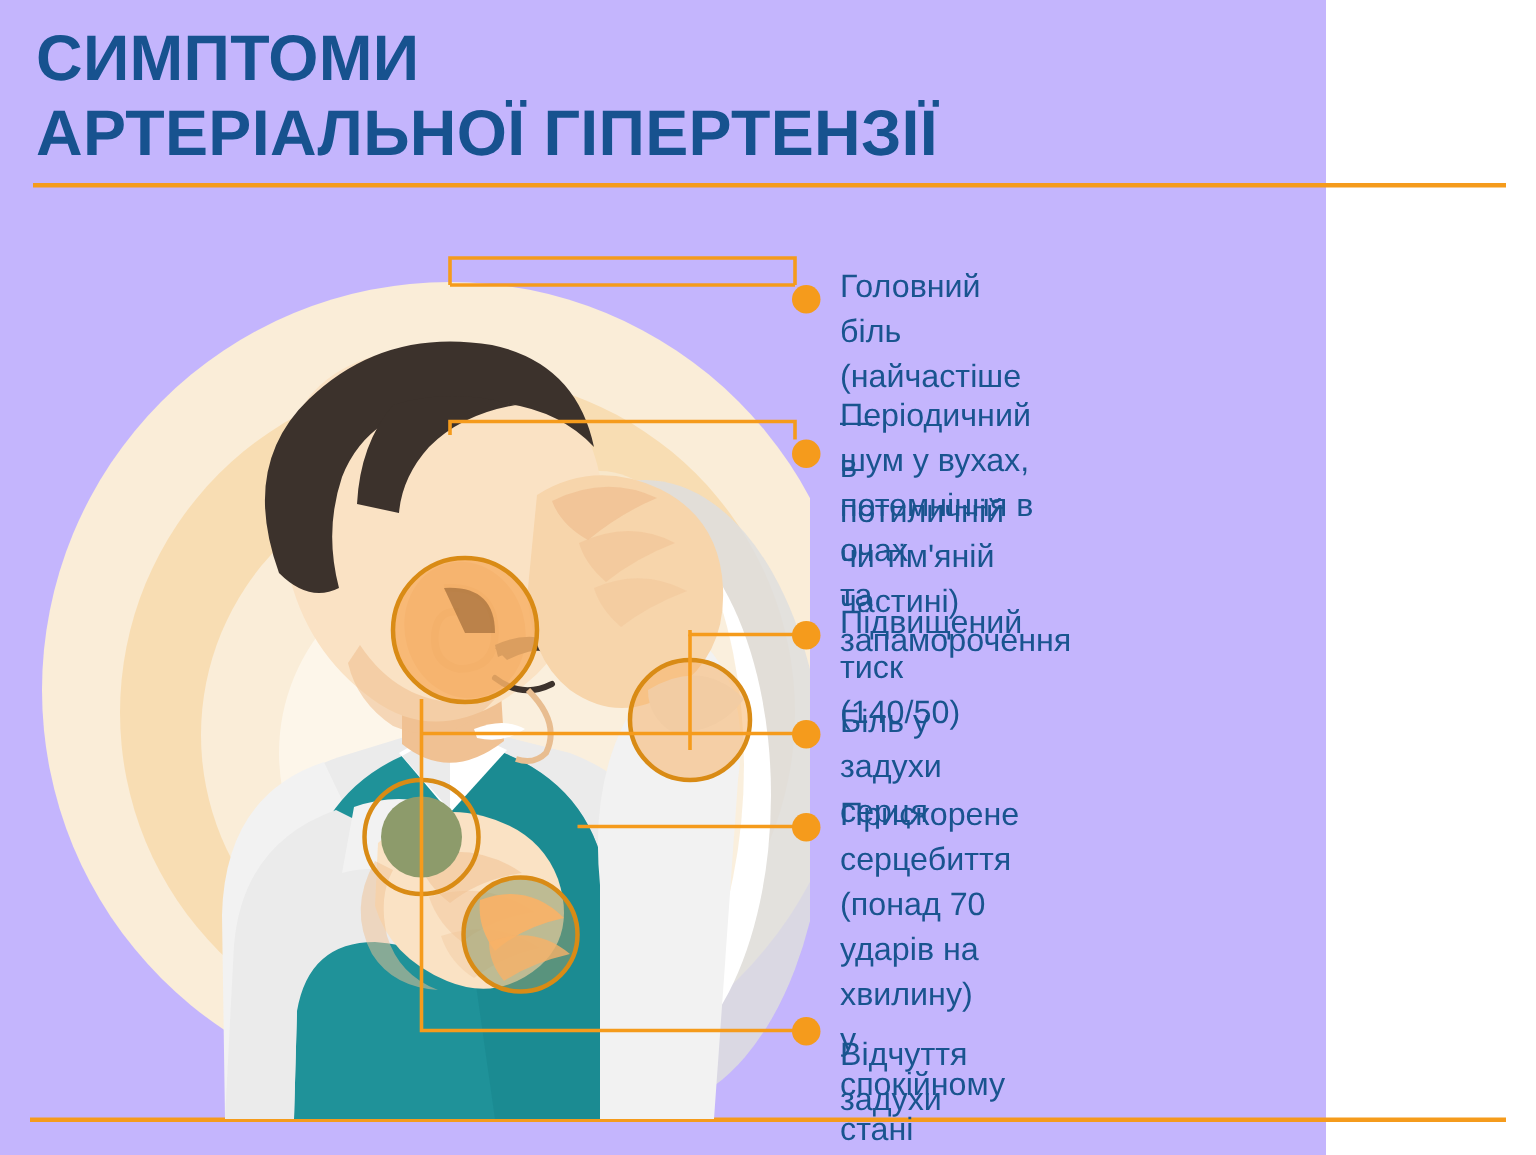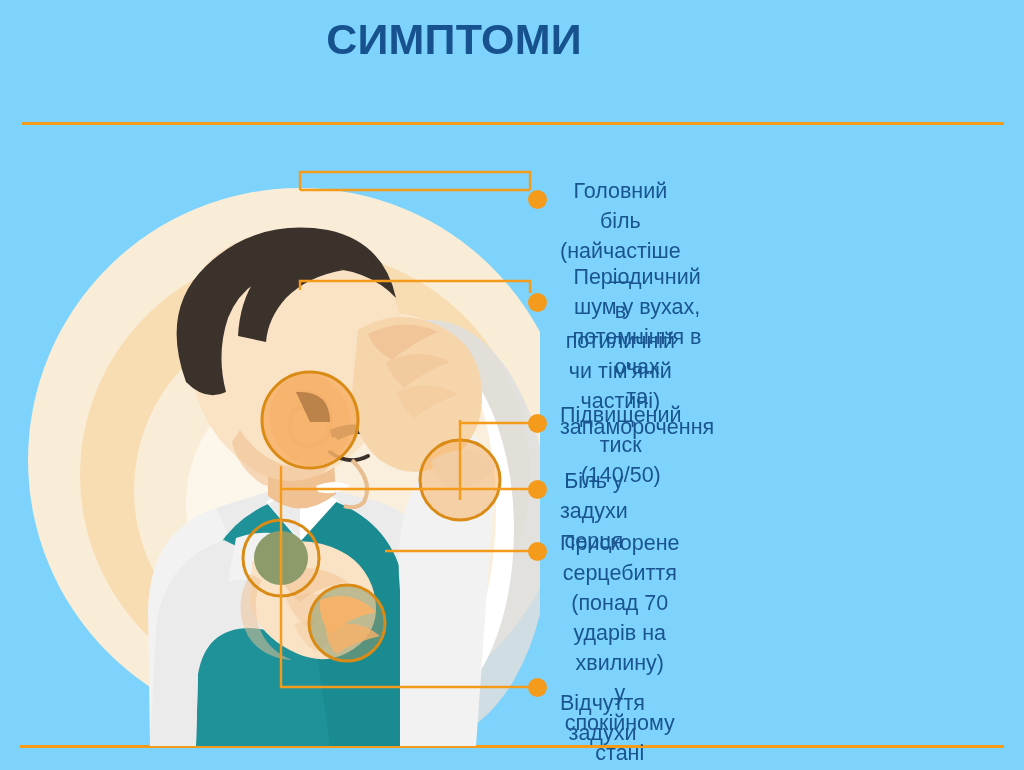--- a/index.html
+++ b/index.html
@@ -1,18 +1,18 @@
 <!DOCTYPE html>
 <html><head>
 <meta charset="utf-8">
 <style>
   html,body{margin:0;padding:0;background:#ffffff;}
   body{width:1024px;height:770px;overflow:hidden;
        font-family:"Liberation Sans","DejaVu Sans",sans-serif;}
-  #poster{position:relative;width:1024px;height:770px;background:#7dd3fc;text-align:center;}
+  #poster{position:relative;width:884px;height:770px;background:#c4b5fd;}
 
   
   #title-block{position:absolute;left:24px;top:14px;width:860px;}
   .title-line{font-size:43px;line-height:50px;font-weight:bold;
               color:#17528f;letter-spacing:.2px;white-space:nowrap;}
 
   
   .rule{position:absolute;height:3px;background:#f59b1c;}
   #rule-top{left:22px;top:122px;width:982px;}
   #rule-bottom{left:20px;top:745px;width:984px;}
@@ -33,20 +33,21 @@
   #leaders{position:absolute;left:0;top:0;width:1024px;height:770px;
            pointer-events:none;}
 </style>
 </head>
 <body>
 
 <div id="poster">
 
   <div id="title-block">
     <div class="title-line">СИМПТОМИ</div>
+    <div class="title-line">АРТЕРІАЛЬНОЇ ГІПЕРТЕНЗІЇ</div>
   </div>
 
   <div class="rule" id="rule-top"></div>
   <div class="rule" id="rule-bottom"></div>
 
   <div id="illustration">
     <svg width="540" height="616" viewBox="0 0 540 616" xmlns="http://www.w3.org/2000/svg">
       <defs>
         <clipPath id="clipFrame">
           <rect x="0" y="0" width="540" height="616"></rect>

